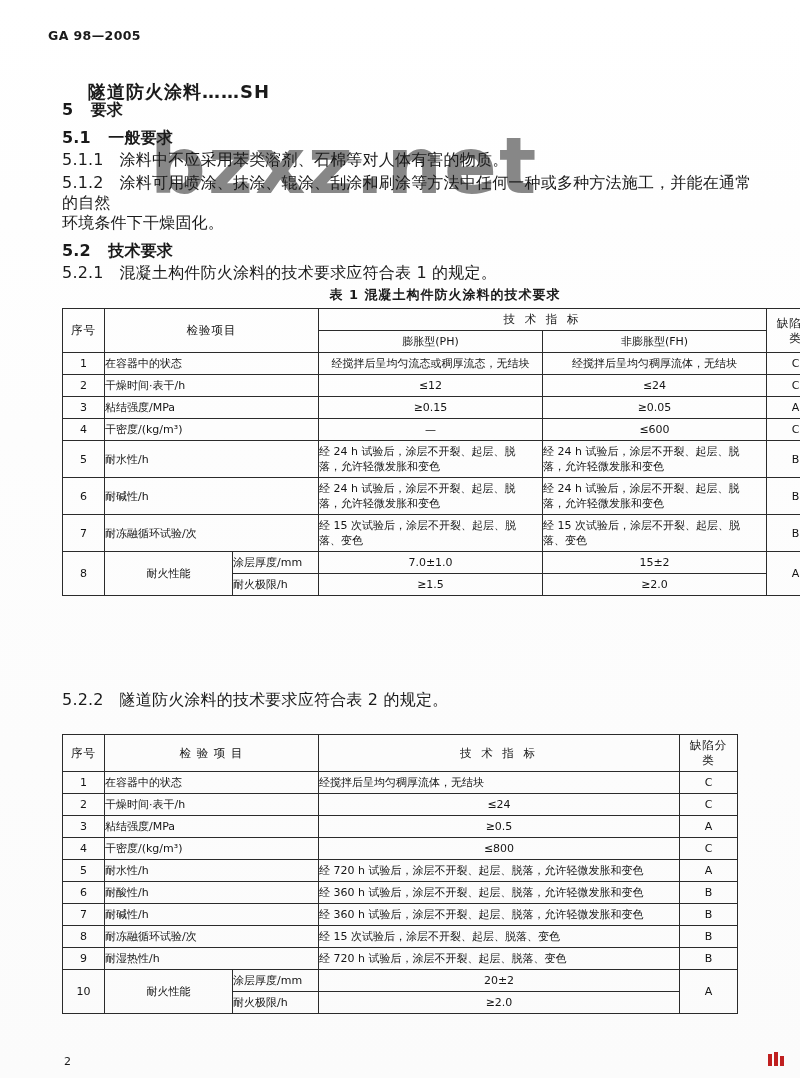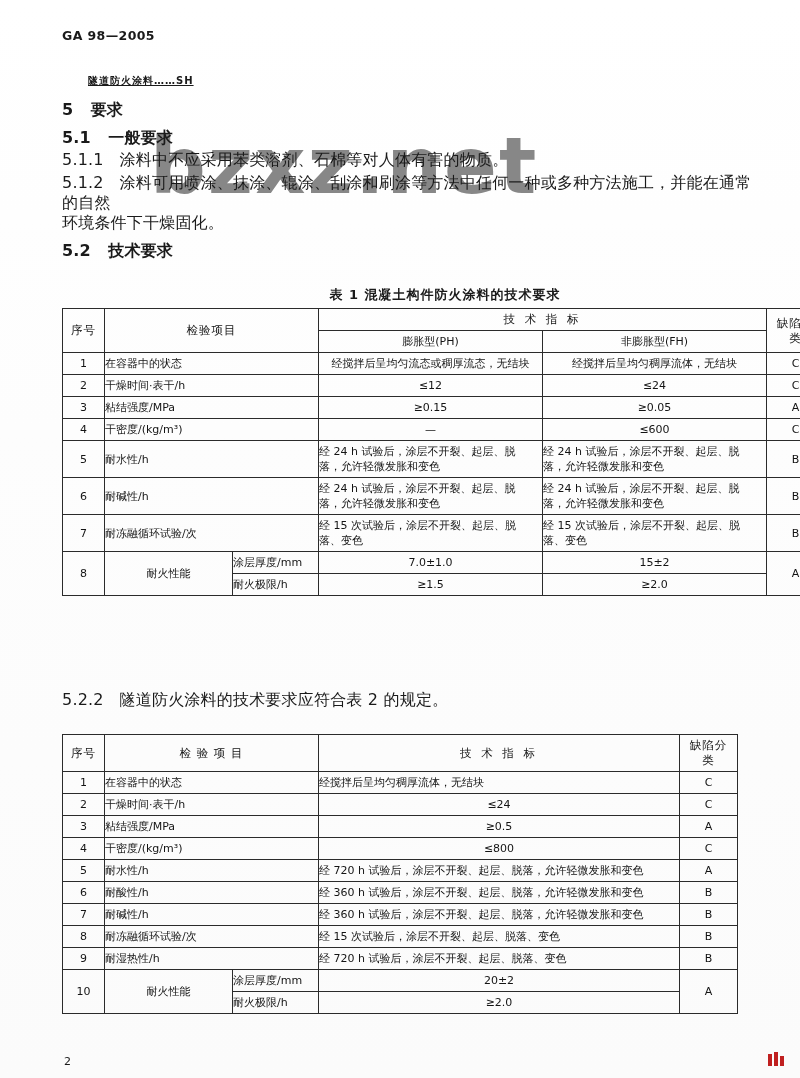--- a/index.html
+++ b/index.html
@@ -47,35 +47,34 @@
   }
 
   .content {
     position: absolute;
     left: 0; top: 0; right: 0; bottom: 0;
     z-index: 2;
   }
 
   .std-no {
     position: absolute;
-    left: 62px;
+    left: 48px;
     top: 28px;
     font-size: 12.5px;
     font-weight: bold;
     letter-spacing: .4px;
   }
 
   .hdr-line {
     position: absolute;
     left: 88px;
-    top: 74px;
-    font-size: 10px;
+    top: 80px;
+    font-size: 18px;
     font-weight: bold;
     letter-spacing: 1px;
-    text-decoration: underline;
   }
 
   .clause {
     position: absolute;
     left: 62px;
     font-size: 16px;
     letter-spacing: .2px;
     line-height: 20px;
     white-space: pre-wrap;
   }
@@ -168,20 +167,21 @@
     <div class="std-no">GA 98—2005</div>
 
     <div class="hdr-line">隧道防火涂料……SH</div>
 
     <div class="clause c-5">5   要求</div>
     <div class="clause c-51">5.1   一般要求</div>
     <div class="clause c-511">5.1.1   涂料中不应采用苯类溶剂、石棉等对人体有害的物质。</div>
     <div class="clause c-512">5.1.2   涂料可用喷涂、抹涂、辊涂、刮涂和刷涂等方法中任何一种或多种方法施工，并能在通常的自然
 环境条件下干燥固化。</div>
     <div class="clause c-52">5.2   技术要求</div>
+    <div class="clause c-521">5.2.1   混凝土构件防火涂料的技术要求应符合表 1 的规定。</div>
     <div class="clause c-522">5.2.2   隧道防火涂料的技术要求应符合表 2 的规定。</div>
 
     <div class="tbl-caption cap1">表 1   混凝土构件防火涂料的技术要求</div>
 
     <table class="t1">
       <colgroup>
         <col class="numcol">
           <col class="itemcol">
           <col class="subcol">
         <col class="valcol-exp">

